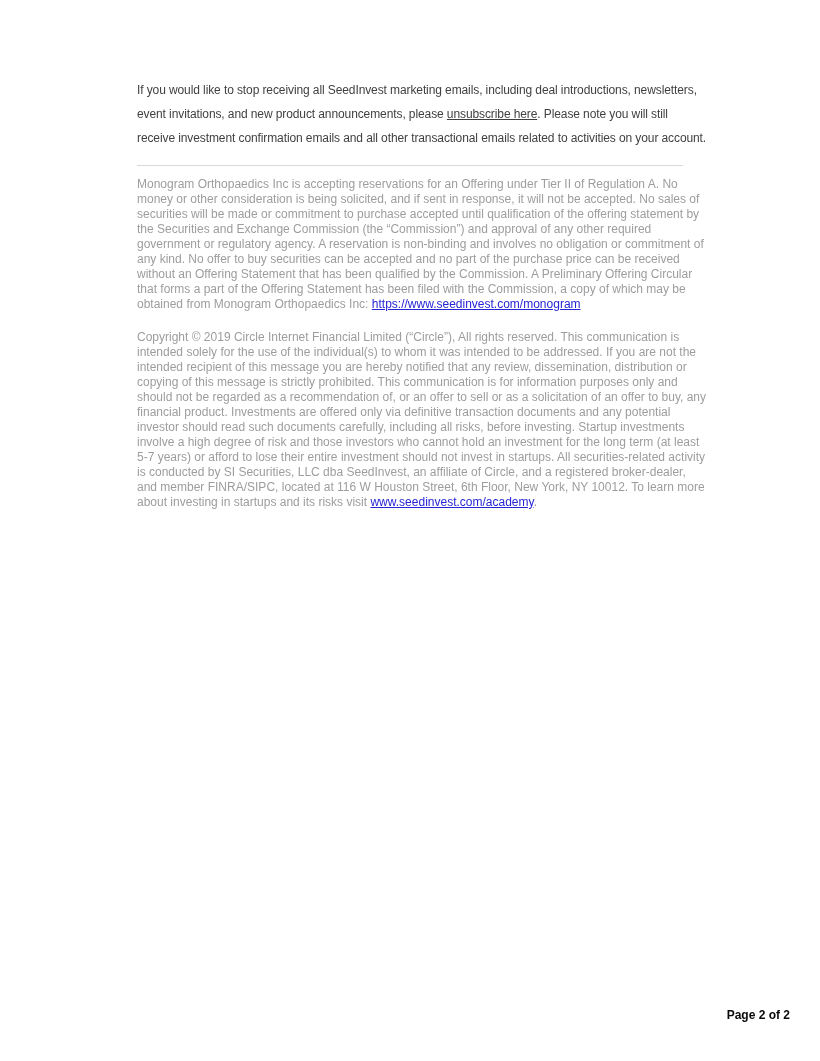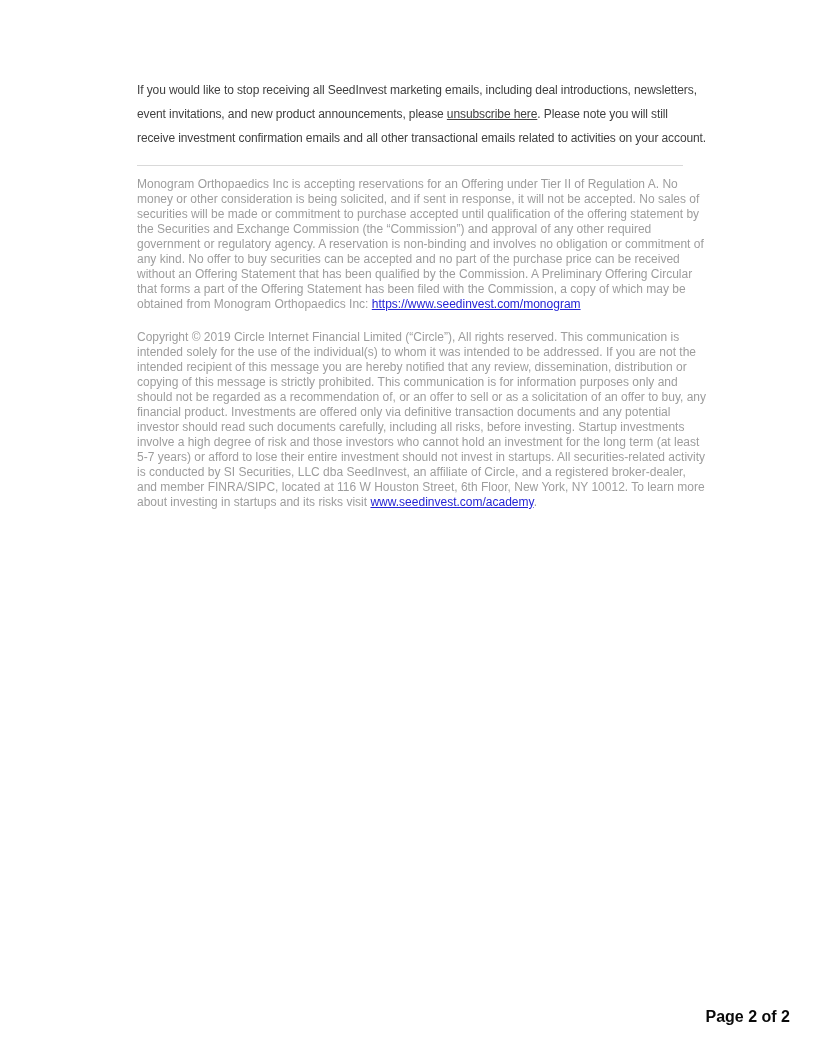--- a/index.html
+++ b/index.html
@@ -49,21 +49,21 @@
   }
   .link-blue {
     color: #2525d5;
     text-decoration: underline;
     cursor: pointer;
   }
   .footer-page {
     position: absolute;
     top: 1008px;
     right: 30px;
-    font-size: 16px;
+    font-size: 12px;
     font-weight: 700;
     color: #0a0a0a;
   }
 </style>
 </head>
 <body>
 
 <div class="content">
 
   <p class="intro"><span>If you would like to stop receiving all SeedInvest marketing emails, including deal introductions, newsletters, event invitations, and new product announcements, please </span><a class="link-dark">unsubscribe here</a><span>. Please note you will still receive investment confirmation emails and all other transactional emails related to activities on your account.</span></p>

